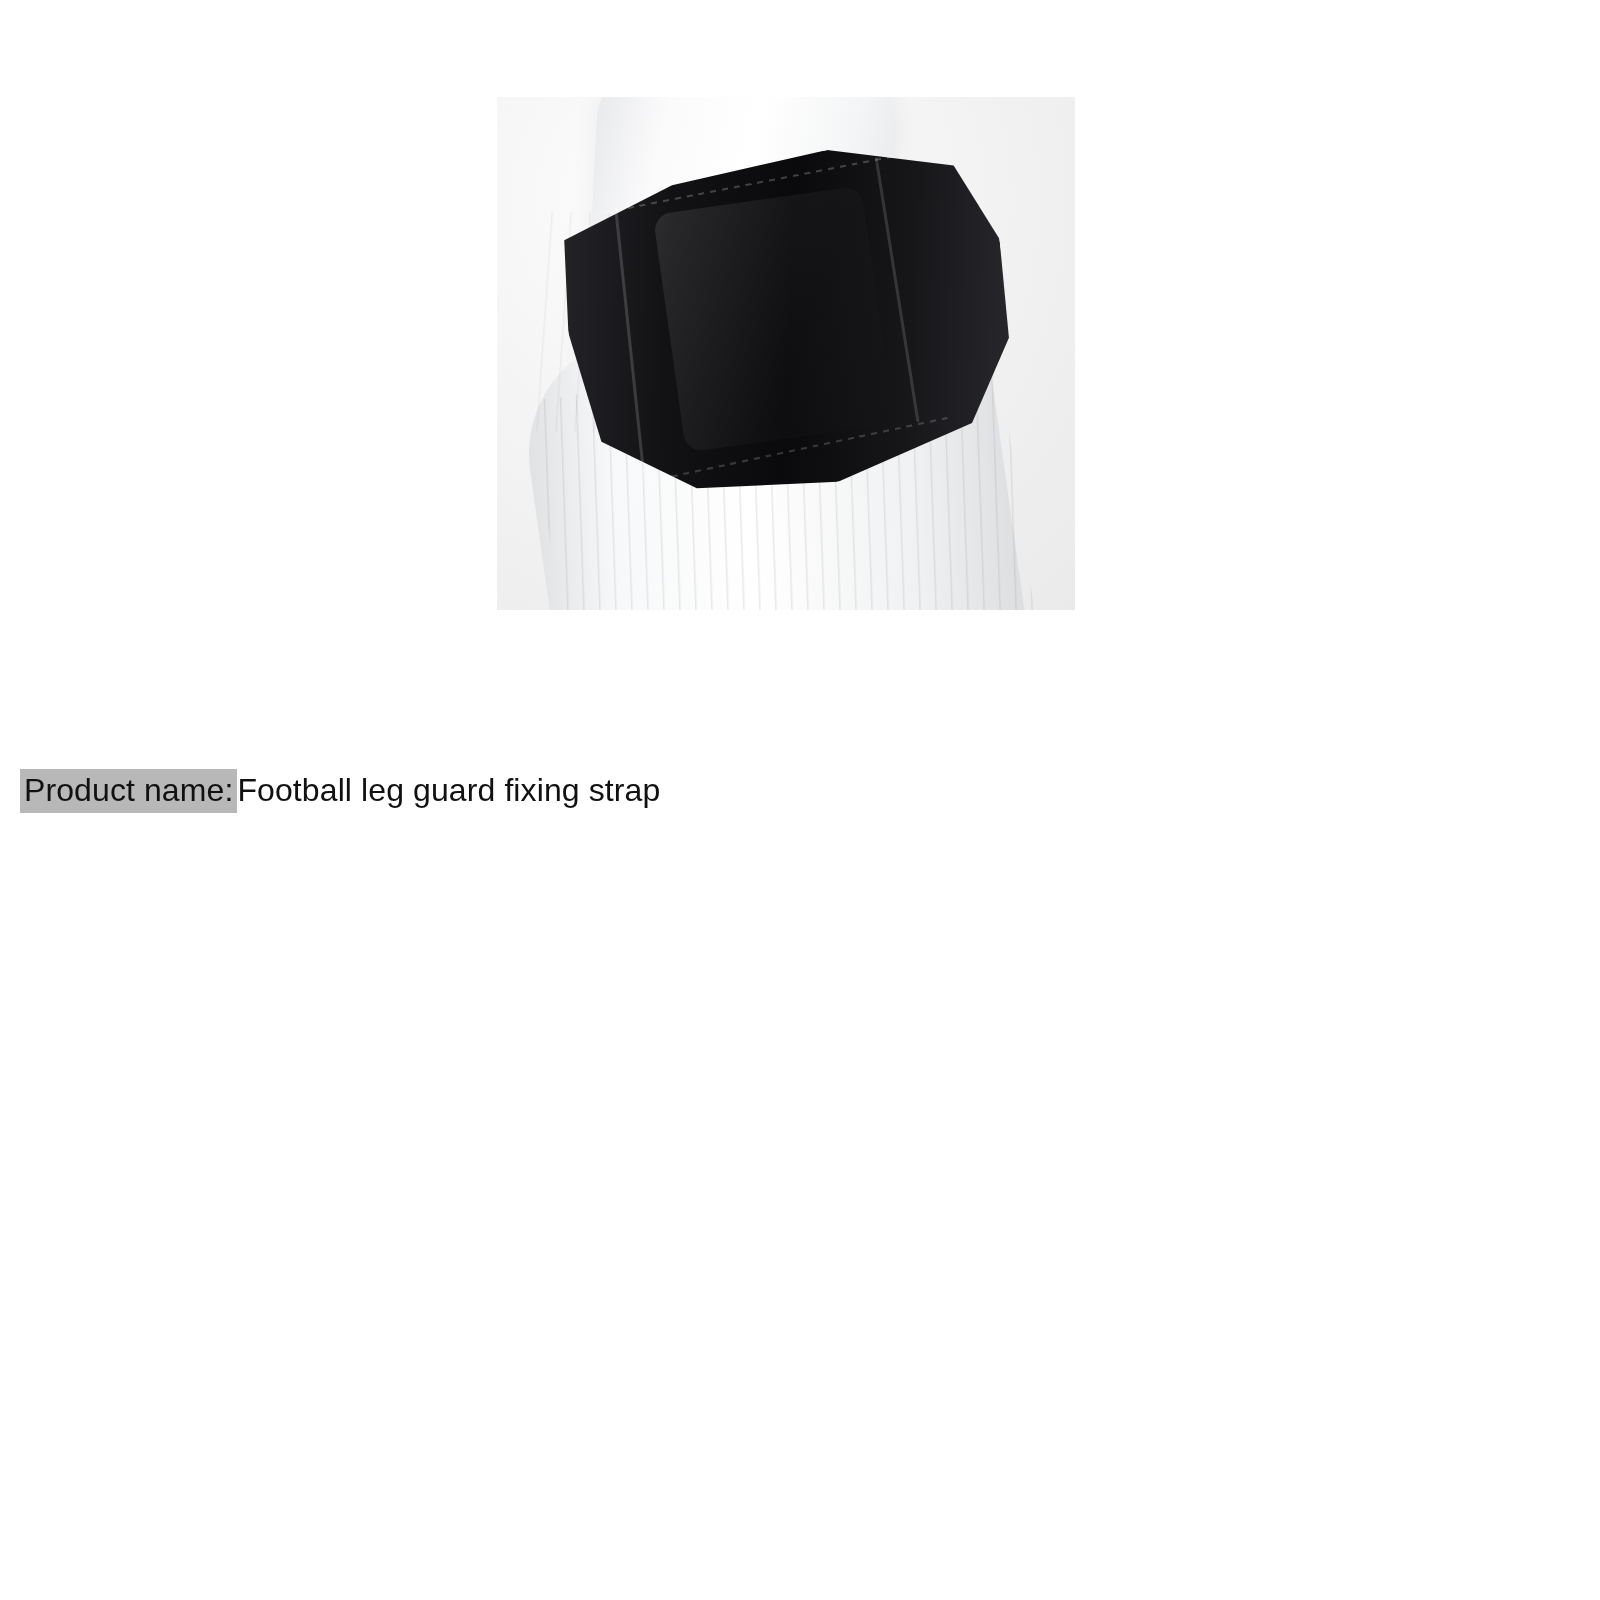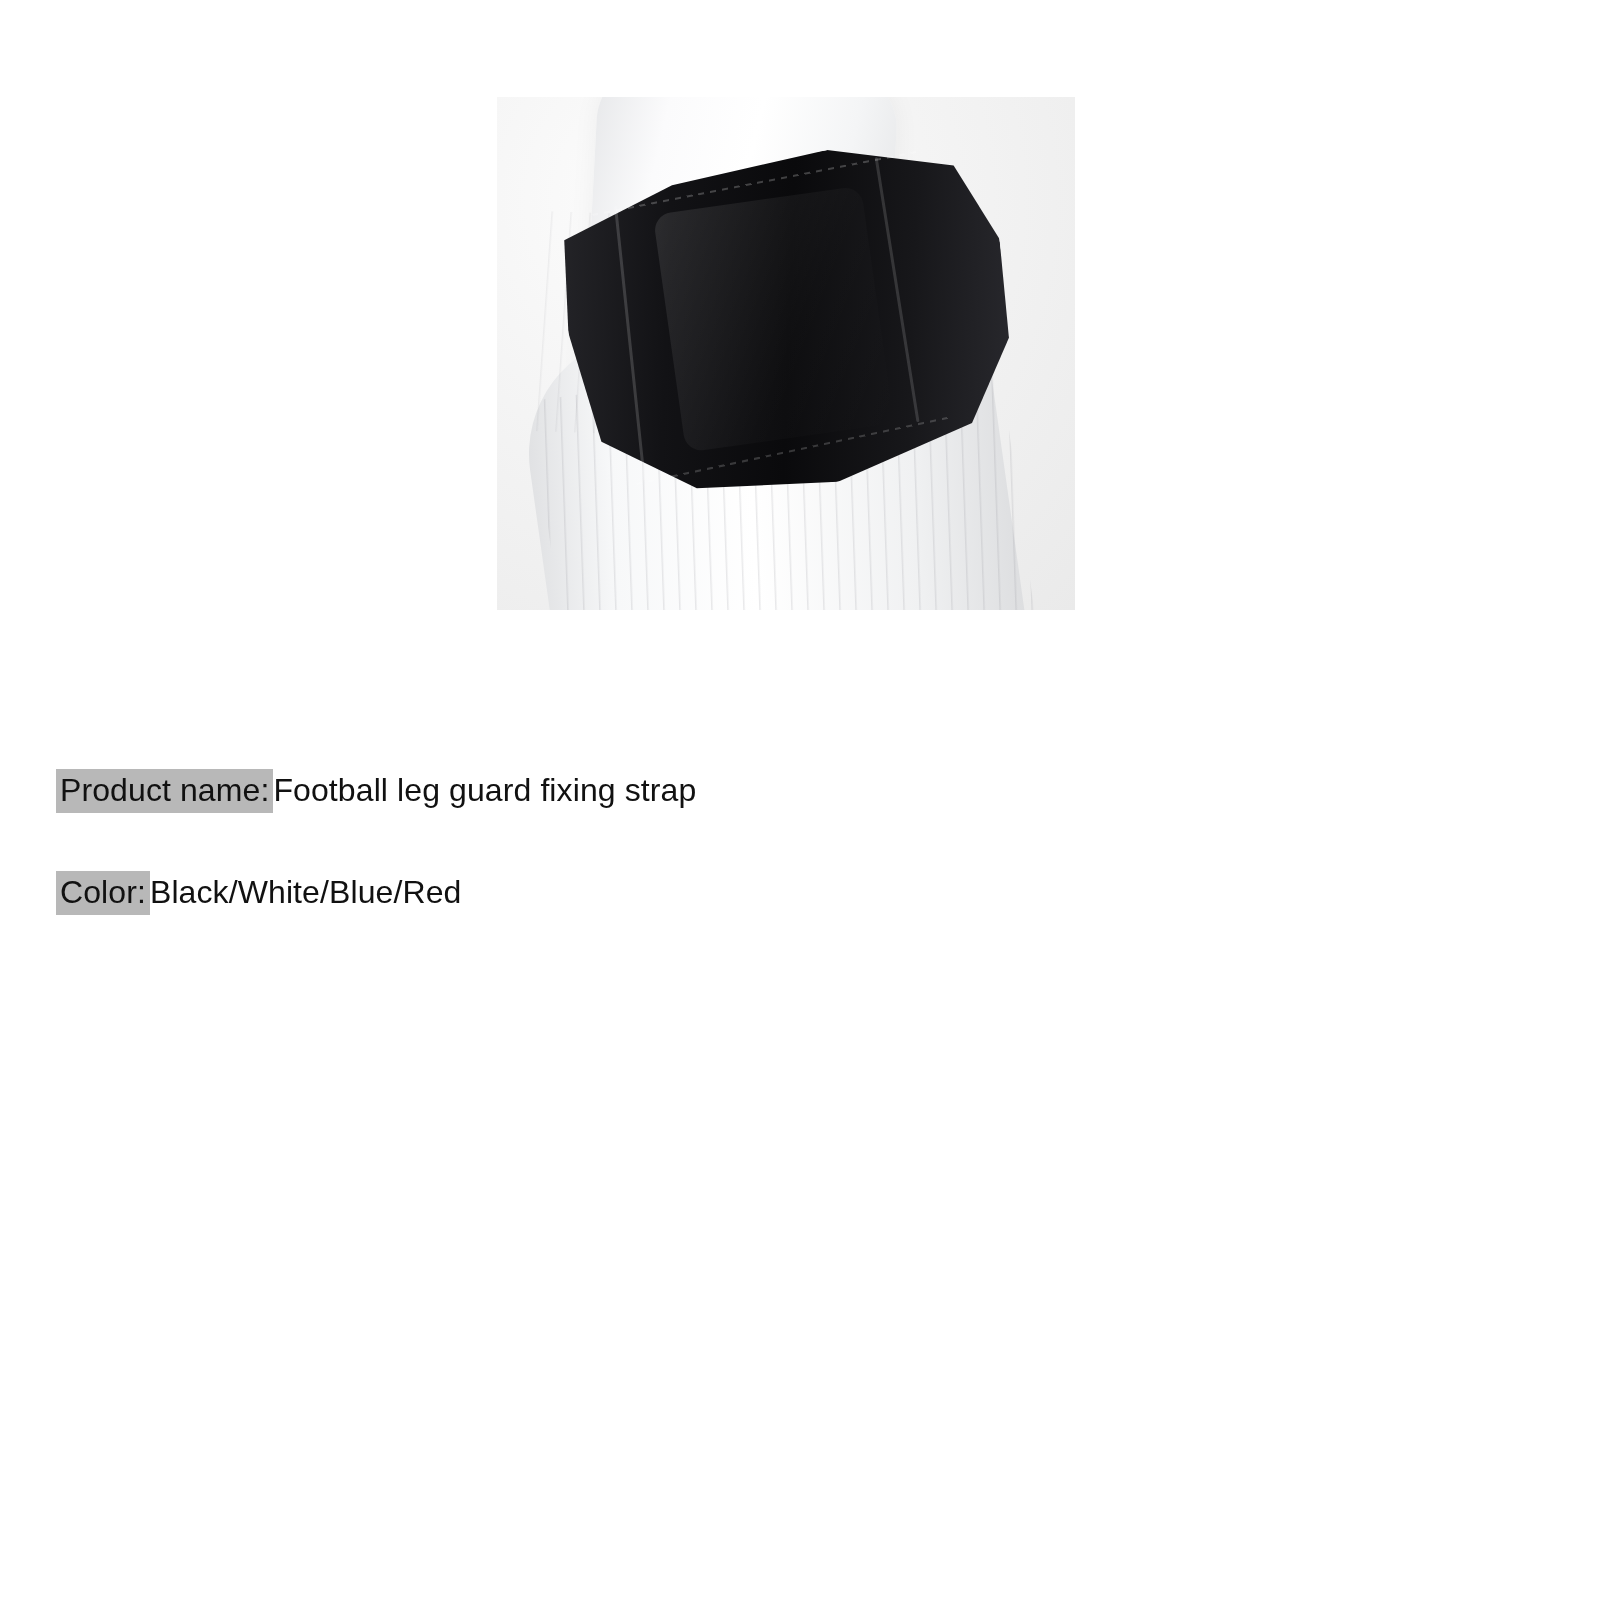--- a/index.html
+++ b/index.html
@@ -165,21 +165,21 @@
     background-image: repeating-linear-gradient(90deg, rgba(255,255,255,0.18) 0 6px, rgba(255,255,255,0) 6px 12px);
     transform: rotate(-4deg);
   }
 
   
   .specs {
     position: absolute;
     left: 0;
     top: 770px;
     width: 1316px;
-    padding: 0 56px;
+    padding: 0 20px;
     box-sizing: border-box;
   }
   .spec-row {
     font-size: 32px;
     line-height: 1.25;
     margin-bottom: 62px;
     letter-spacing: 0.1px;
     white-space: normal;
   }
   .spec-row:last-child {
@@ -218,20 +218,17 @@
     </div>
   </div>
 </div>
 
 <div class="specs">
 
   <div class="spec-row">
     <span class="label">Product name:</span><span class="value">Football leg guard fixing strap</span>
   </div>
 
-  <div class="spec-row">
-    <span class="label">Color:</span><span class="value">Black/White/Blue/Red</span>
-  </div>
 
 
 
 
 </div>
 
 </body></html>

